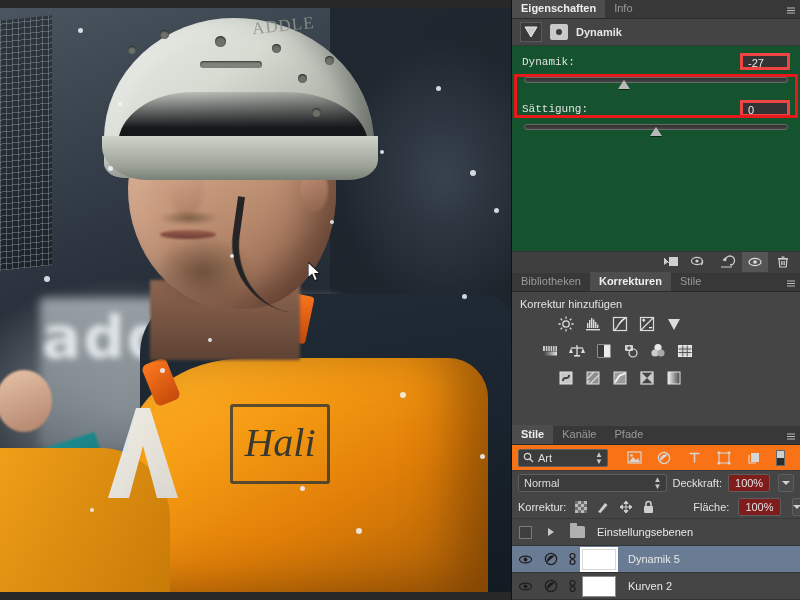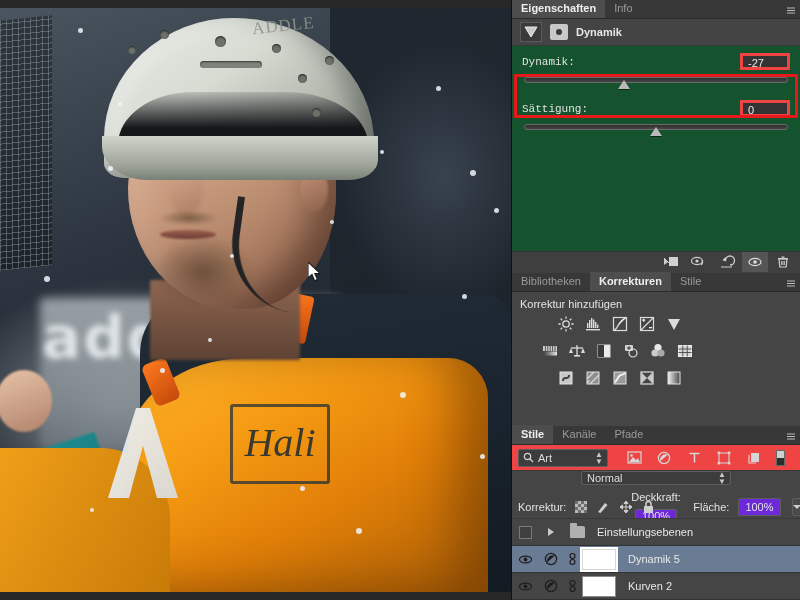--- a/index.html
+++ b/index.html
@@ -183,36 +183,36 @@
   .adj-rows { padding: 0 8px; }
   .adj-row { display:flex; gap: 7px; margin-bottom: 7px; }
   .adj-row.r1 { padding-left: 36px; }
   .adj-row.r2 { padding-left: 20px; }
   .adj-row.r3 { padding-left: 36px; }
   .adj-ic { width: 20px; height: 20px; display:flex; align-items:center; justify-content:center; }
 
   
   .layers-panel { background: #454545; flex: 1; display:flex; flex-direction: column; }
   .layer-toolbar { display:flex; align-items:center; gap: 0; height: 26px; padding: 0 6px;
-    background: #ef4444; border-bottom: 1px solid #3a3a3a; }
+    background: #f97316; border-bottom: 1px solid #3a3a3a; }
   .filter-select { width: 90px; height: 18px; background: #3c3c3c; border: 1px solid #5e5e5e;
     border-radius: 2px; display:flex; align-items:center; padding: 0 4px; gap: 4px; position: relative; }
   .filter-select span.txt { font-size: 11px; color: #dcdcdc; }
   .stepper { position:absolute; right: 4px; font-size: 8px; color: #c8c8c8; line-height: 7px; text-align:center; }
   .ltool-icons { display:flex; gap: 14px; margin-left: 18px; align-items:center; }
   .ltool-ic { width: 16px; height: 16px; display:flex; align-items:center; justify-content:center; }
   .toggle-sq { width: 9px; height: 16px; margin-left: 14px;
     background: linear-gradient(180deg,#cfcfcf 0 50%, #2c2c2c 50% 100%); border: 1px solid #666; }
 
-  .blend-row { display:flex; align-items:center; height: 24px; padding: 0 6px; gap: 6px; flex-direction: column; }
+  .blend-row { display:flex; align-items:center; height: 24px; padding: 0 6px; gap: 6px; }
   .blend-select { width: 150px; height: 18px; background: #3c3c3c; border: 1px solid #5e5e5e;
     border-radius: 2px; display:flex; align-items:center; padding: 0 5px; position:relative; font-size: 11px;
     color:#dcdcdc; }
   .lbl { font-size: 11px; color: #e2e2e2; }
-  .numbox { height: 18px; background: #6d28d9; border: 1px solid #5e5e5e; border-radius: 2px;
+  .numbox { height: 18px; background: #7f1d1d; border: 1px solid #5e5e5e; border-radius: 2px;
     display:flex; align-items:center; justify-content:center; padding: 0 6px; font-size: 11px; color:#e2e2e2; }
   .drop-btn { width: 16px; height: 18px; background: #4a4a4a; border: 1px solid #5e5e5e; border-radius: 2px;
     display:flex; align-items:center; justify-content:center; margin-left: 2px; }
 
   .lock-row { display:flex; align-items:center; height: 24px; padding: 0 6px; gap: 9px;
     border-bottom: 1px solid #3a3a3a; }
   .lock-ic { width: 14px; height: 14px; display:flex; align-items:center; justify-content:center; }
   .checker { width: 12px; height: 12px;
     background:
       conic-gradient(#b9b9b9 25%, #707070 0 50%, #b9b9b9 0 75%, #707070 0);

